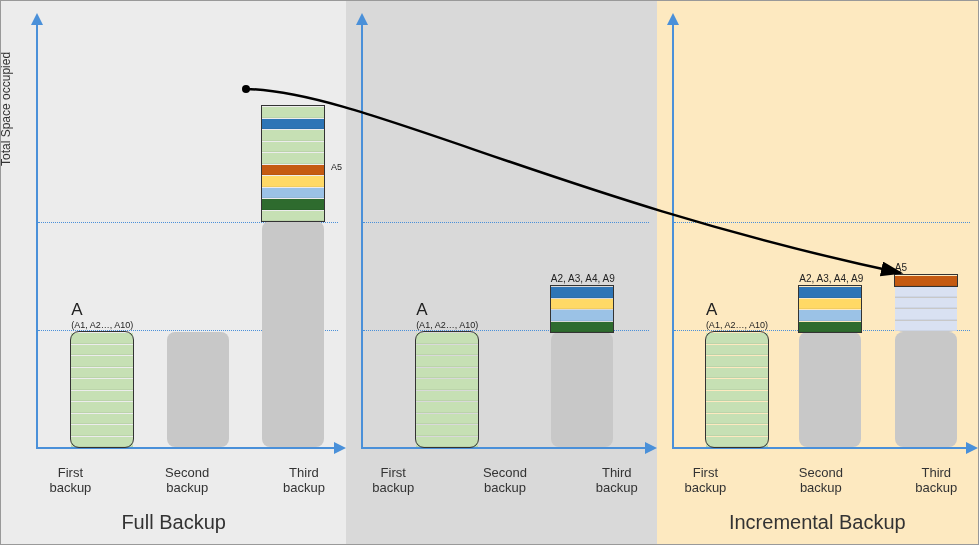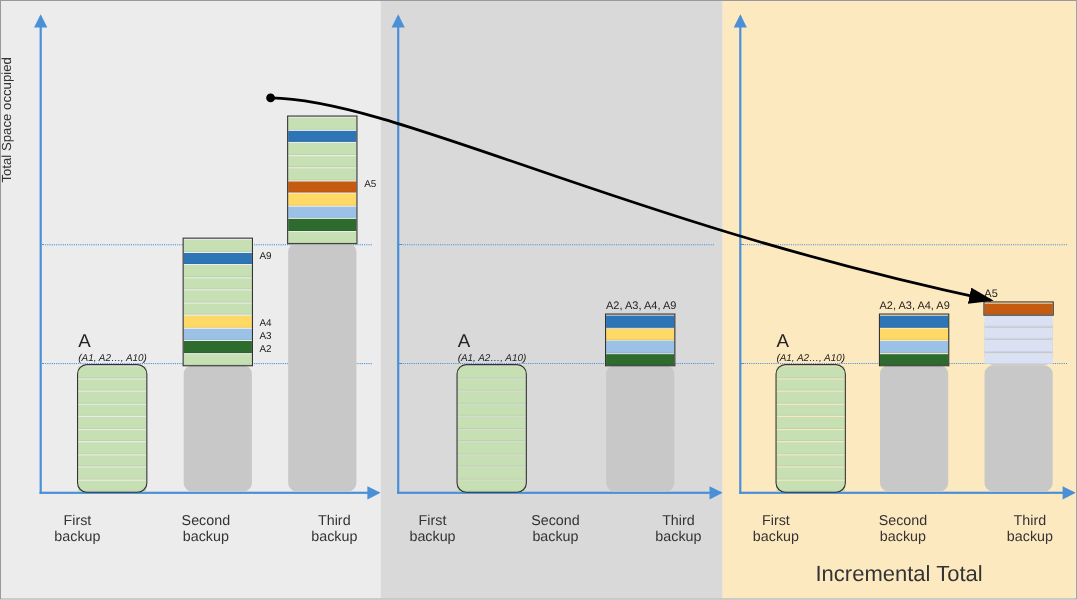--- a/index.html
+++ b/index.html
@@ -60,21 +60,21 @@
   .ref1 { bottom: 118px; }
   .ref2 { bottom: 226px; }
 
   .bars {
     position: absolute; left: 8px; right: 8px; bottom: 2px;
     display: flex; justify-content: space-around; align-items: flex-end;
     height: 100%;
   }
   .bar-col { display: flex; flex-direction: column; align-items: flex-start; margin-left: 21px; }
   .bar-label-top { font-size: 17px; font-weight: 400; color: #222; line-height: 1.1; }
-  .bar-sublabel { font-size: 9px; color: #222; margin-bottom: 2px; font-style: italic; }
+  .bar-sublabel { font-size: 9px; color: #222; margin-bottom: 2px; }
   .file-label-top { font-size: 10px; color: #222; margin-bottom: 2px; white-space: nowrap; }
 
   .stack {
     width: 62px; display: flex; flex-direction: column-reverse;
     border-radius: 8px; overflow: visible; position: relative;
   }
   .stack.outlined { outline: 1px solid #333; }
 
   .stripe { height: 10.5px; border-bottom: 1px solid rgba(0,0,0,0.05); margin-top: 1px; }
   .ghost { background: #c8c8c8; border-radius: 8px; }
@@ -134,36 +134,20 @@
               <div class="stripe c-green"></div>
               <div class="stripe c-green"></div>
               <div class="stripe c-green"></div>
               <div class="stripe c-green"></div>
           </div>
         </div>
 
         <div class="bar-col">
           <div class="stack">
             <div class="ghost" style="height:115px;"></div>
-            <div class="new-block" style="display:flex;flex-direction:column;">
-              <div class="stripe c-green"></div>
-              <div class="stripe c-blue"></div>
-              <div class="stripe c-green"></div>
-              <div class="stripe c-green"></div>
-              <div class="stripe c-green"></div>
-              <div class="stripe c-green"></div>
-              <div class="stripe c-yellow"></div>
-              <div class="stripe c-lblue"></div>
-              <div class="stripe c-dgreen"></div>
-              <div class="stripe c-green"></div>
-              <span class="side-tag" style="right:-18px;top:10px;">A9</span>
-              <span class="side-tag" style="right:-18px;bottom:34px;">A4</span>
-              <span class="side-tag" style="right:-18px;bottom:22px;">A3</span>
-              <span class="side-tag" style="right:-18px;bottom:10px;">A2</span>
-            </div>
           </div>
         </div>
 
         <div class="bar-col">
           <div class="stack">
             <div class="ghost" style="height:226px;"></div>
             <div class="new-block" style="display:flex;flex-direction:column;">
               <div class="stripe c-green"></div>
               <div class="stripe c-blue"></div>
               <div class="stripe c-green"></div>
@@ -179,20 +163,21 @@
           </div>
         </div>
 
       </div>
     </div>
     <div class="xlabels">
       <div class="xlabel">First backup</div>
       <div class="xlabel">Second backup</div>
       <div class="xlabel">Third backup</div>
     </div>
+    <div class="panel-title">Full Backup</div>
   </div>
 
   <div class="panel panel-2">
     <div class="chart-area">
       <div class="axis-y"></div>
       <div class="axis-x"></div>
       <div class="ref-line ref1"></div>
       <div class="ref-line ref2"></div>
       <div class="bars">
 
@@ -290,21 +275,21 @@
           </div>
         </div>
 
       </div>
     </div>
     <div class="xlabels">
       <div class="xlabel">First backup</div>
       <div class="xlabel">Second backup</div>
       <div class="xlabel">Third backup</div>
     </div>
-    <div class="panel-title">Incremental Total</div>
+    <div class="panel-title">Incremental Backup</div>
   </div>
 
 </div>
 
 <svg class="arrow">
   <defs>
     <marker id="ah" markerWidth="10" markerHeight="10" refX="8" refY="3" orient="auto">
       <path d="M0,0 L0,6 L9,3 z" fill="#000"></path>
     </marker>
   </defs>

